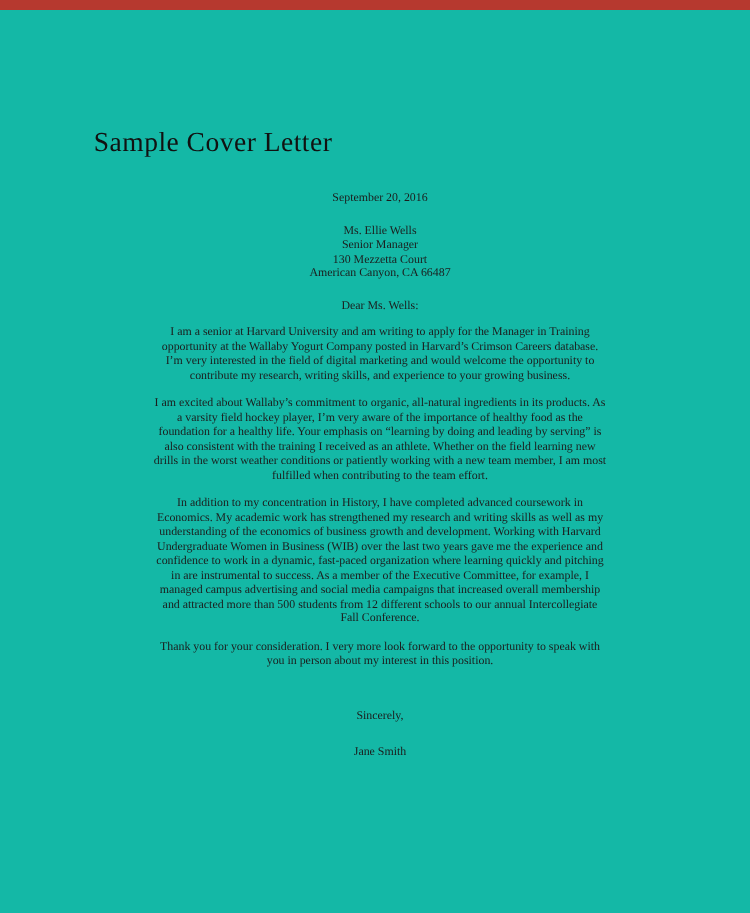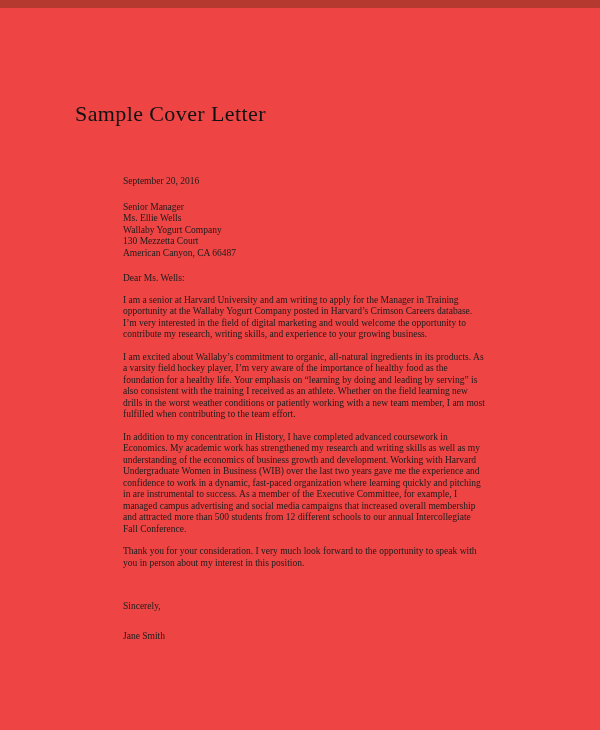--- a/index.html
+++ b/index.html
@@ -4,21 +4,21 @@
 <style>
   html, body {
     margin: 0;
     padding: 0;
     background: #ffffff;
   }
   .page {
     position: relative;
     width: 600px;
     height: 730px;
-    background: #ef4444;
+    background: #14b8a6;
     overflow: hidden;
     font-family: "Liberation Serif", "DejaVu Serif", serif;
     color: #1c1c1c;
   }
   .accent-bar {
     position: absolute;
     top: 0;
     left: 0;
     right: 0;
     height: 8px;
@@ -29,26 +29,26 @@
     left: 75px;
     top: 86px;
     font-size: 22px;
     font-weight: 400;
     letter-spacing: 0.4px;
     color: #111111;
   }
   .letter {
     position: absolute;
     left: 123px;
-    top: 176px;
+    top: 154px;
     width: 362px;
     font-size: 9.5px;
     line-height: 11.5px;
     color: #1c1c1c;
-    text-align: left;
+    text-align: center;
   }
   .letter .date-line {
     margin-bottom: 14px;
   }
   .letter .recipient-block {
     margin-bottom: 14px;
   }
   .letter .salutation {
     margin-bottom: 10px;
     font-family: Liberation Serif, serif;
@@ -71,36 +71,35 @@
 
   <div class="accent-bar" style="background: rgb(182, 57, 47);"></div>
 
   <h1 class="doc-title">Sample Cover Letter</h1>
 
   <div class="letter">
 
     <div class="date-line">September 20, 2016</div>
 
     <div class="recipient-block">
+      <div>Ms. Ellie Wells</div>
       <div>Senior Manager</div>
-      <div>Ms. Ellie Wells</div>
-      <div>Wallaby Yogurt Company</div>
       <div>130 Mezzetta Court</div>
       <div>American Canyon, CA 66487</div>
     </div>
 
     <div class="salutation">Dear Ms. Wells:</div>
 
     <div class="para">I am a senior at Harvard University and am writing to apply for the Manager in Training opportunity at the Wallaby Yogurt Company posted in Harvard’s Crimson Careers database. I’m very interested in the field of digital marketing and would welcome the opportunity to contribute my research, writing skills, and experience to your growing business.</div>
 
     <div class="para">I am excited about Wallaby’s commitment to organic, all-natural ingredients in its products. As a varsity field hockey player, I’m very aware of the importance of healthy food as the foundation for a healthy life. Your emphasis on “learning by doing and leading by serving” is also consistent with the training I received as an athlete. Whether on the field learning new drills in the worst weather conditions or patiently working with a new team member, I am most fulfilled when contributing to the team effort.</div>
 
     <div class="para">In addition to my concentration in History, I have completed advanced coursework in Economics. My academic work has strengthened my research and writing skills as well as my understanding of the economics of business growth and development. Working with Harvard Undergraduate Women in Business (WIB) over the last two years gave me the experience and confidence to work in a dynamic, fast-paced organization where learning quickly and pitching in are instrumental to success. As a member of the Executive Committee, for example, I managed campus advertising and social media campaigns that increased overall membership and attracted more than 500 students from 12 different schools to our annual Intercollegiate Fall Conference.</div>
 
-    <div class="para">Thank you for your consideration. I very much look forward to the opportunity to speak with you in person about my interest in this position.</div>
+    <div class="para">Thank you for your consideration. I very more look forward to the opportunity to speak with you in person about my interest in this position.</div>
 
     <div class="closing">Sincerely,</div>
 
     <div class="signature">Jane Smith</div>
 
   </div>
 
 </div>
 
 </body></html>

